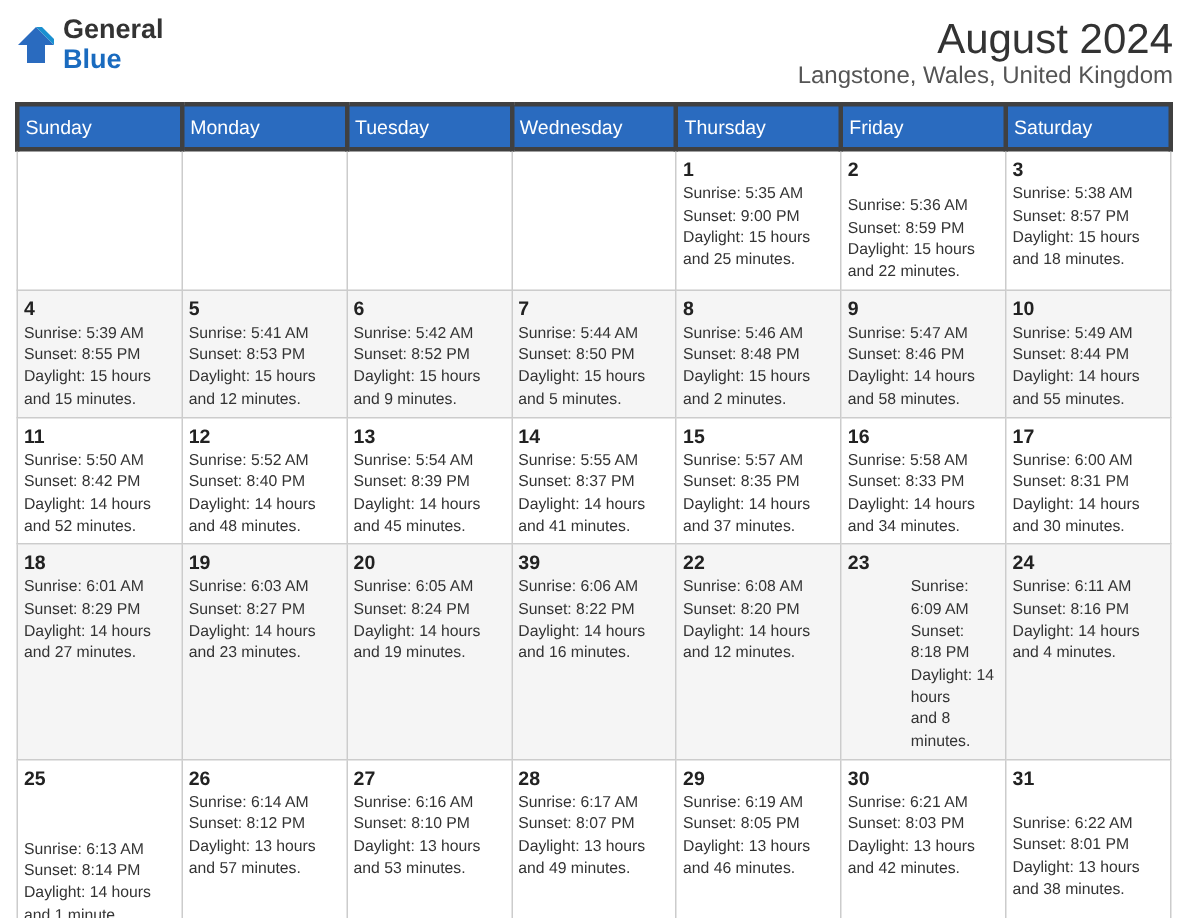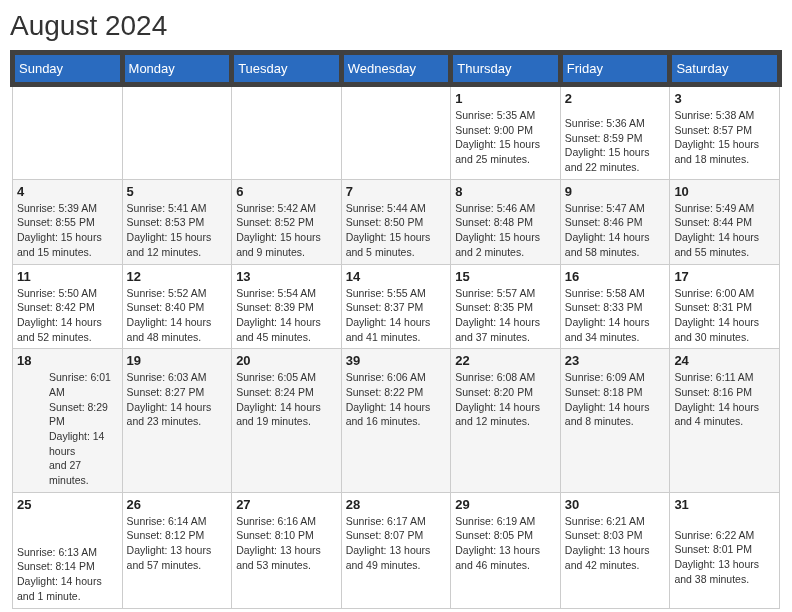--- a/index.html
+++ b/index.html
@@ -49,21 +49,21 @@
       border-collapse: collapse;
       font-size: 11px;
     }
     .calendar th {
       background: #2a6bbf;
       color: #fff;
       padding: 6px 4px;
       text-align: left;
       font-size: 13px;
       font-weight: normal;
-      border: 5px solid #404040;
+      border: 3px solid #404040;
     }
     .calendar td {
       border: 1px solid #ccc;
       vertical-align: top;
       padding: 4px;
       width: calc(100%/7);
       min-height: 80px;
       background: #fff;
     }
     .calendar tr:nth-child(even) td {
@@ -88,22 +88,33 @@
       margin-top: 8px;
       font-size: 11px;
       color: #555;
       text-align: left;
     }
   </style>
 </head>
 <body>
 
 <div class="header-area">
+  <div class="logo">
+    <svg class="logo-icon" viewBox="0 0 28 28">
+      <polygon points="14,2 26,14 20,14 20,26 8,26 8,14 2,14" fill="#2a6bbf"></polygon>
+      <polygon points="18,2 26,10 26,14 14,2" fill="#1a90d0"></polygon>
+    </svg>
+    <div class="logo-text">
+      <span class="logo-general">General</span><br>
+      <span class="logo-blue">Blue</span>
+    </div>
+  </div>
   <div class="title-area">
     <div class="main-title">August 2024</div>
+    <div class="subtitle">Langstone, Wales, United Kingdom</div>
   </div>
 </div>
 
 <table class="calendar">
   <thead>
     <tr>
     <th>Sunday</th>
         <th>Monday</th>
         <th>Tuesday</th>
         <th>Wednesday</th>
@@ -238,21 +249,21 @@
           <span class="day-num">17</span>
           <div class="day-info" style="white-space: pre-line;">Sunrise: 6:00 AM
 Sunset: 8:31 PM
 Daylight: 14 hours
 and 30 minutes.</div>
         </td>
       </tr>
       <tr>
         <td>
           <span class="day-num">18</span>
-          <div class="day-info" style="white-space: pre-line; margin-left: 32px;">Sunrise: 6:01 AM
+          <div class="day-info" style="white-space: pre-line;">Sunrise: 6:01 AM
 Sunset: 8:29 PM
 Daylight: 14 hours
 and 27 minutes.</div>
         </td>
         <td>
           <span class="day-num">19</span>
           <div class="day-info" style="white-space: pre-line;">Sunrise: 6:03 AM
 Sunset: 8:27 PM
 Daylight: 14 hours
 and 23 minutes.</div>
@@ -273,21 +284,21 @@
         </td>
         <td>
           <span class="day-num">22</span>
           <div class="day-info" style="white-space: pre-line;">Sunrise: 6:08 AM
 Sunset: 8:20 PM
 Daylight: 14 hours
 and 12 minutes.</div>
         </td>
         <td>
           <span class="day-num">23</span>
-          <div class="day-info" style="white-space: pre-line;">Sunrise: 6:09 AM
+          <div class="day-info" style="white-space: pre-line; margin-left: 42px;">Sunrise: 6:09 AM
 Sunset: 8:18 PM
 Daylight: 14 hours
 and 8 minutes.</div>
         </td>
         <td>
           <span class="day-num">24</span>
           <div class="day-info" style="white-space: pre-line;">Sunrise: 6:11 AM
 Sunset: 8:16 PM
 Daylight: 14 hours
 and 4 minutes.</div>

